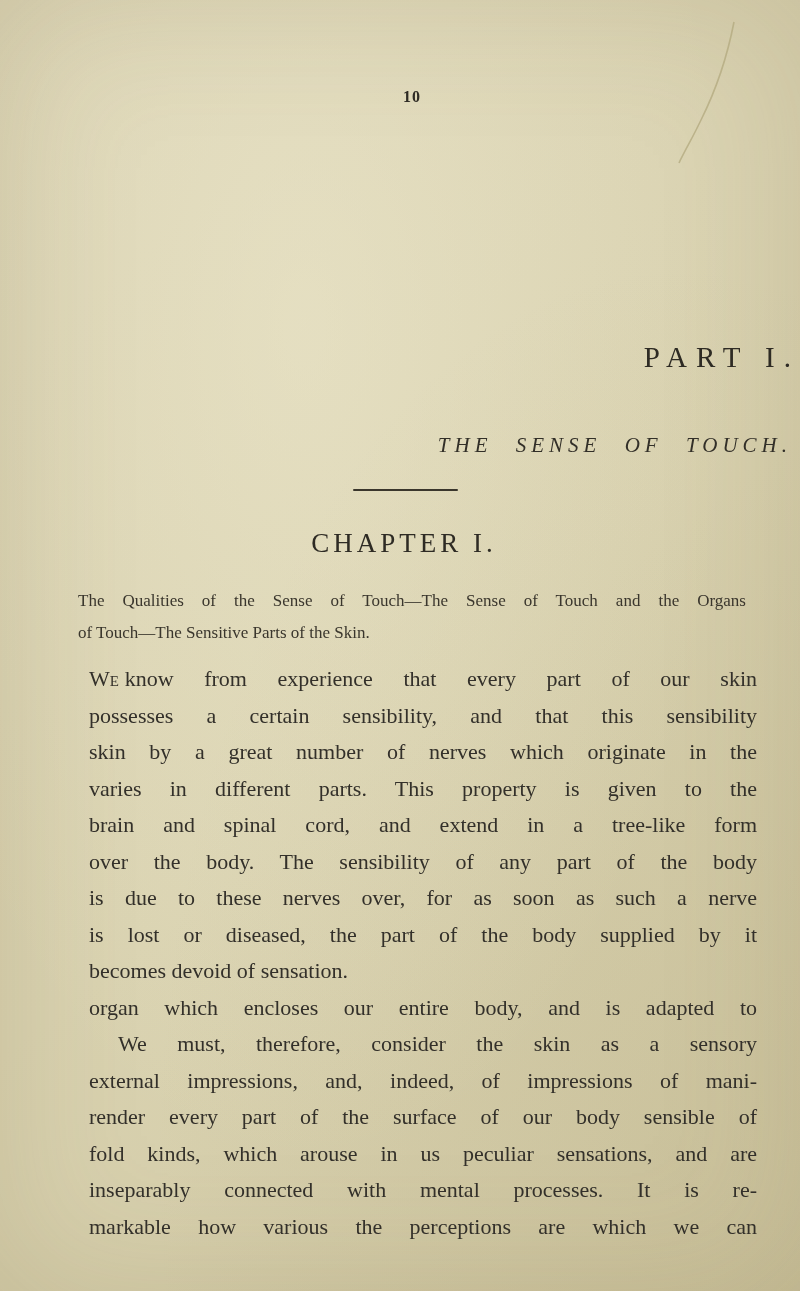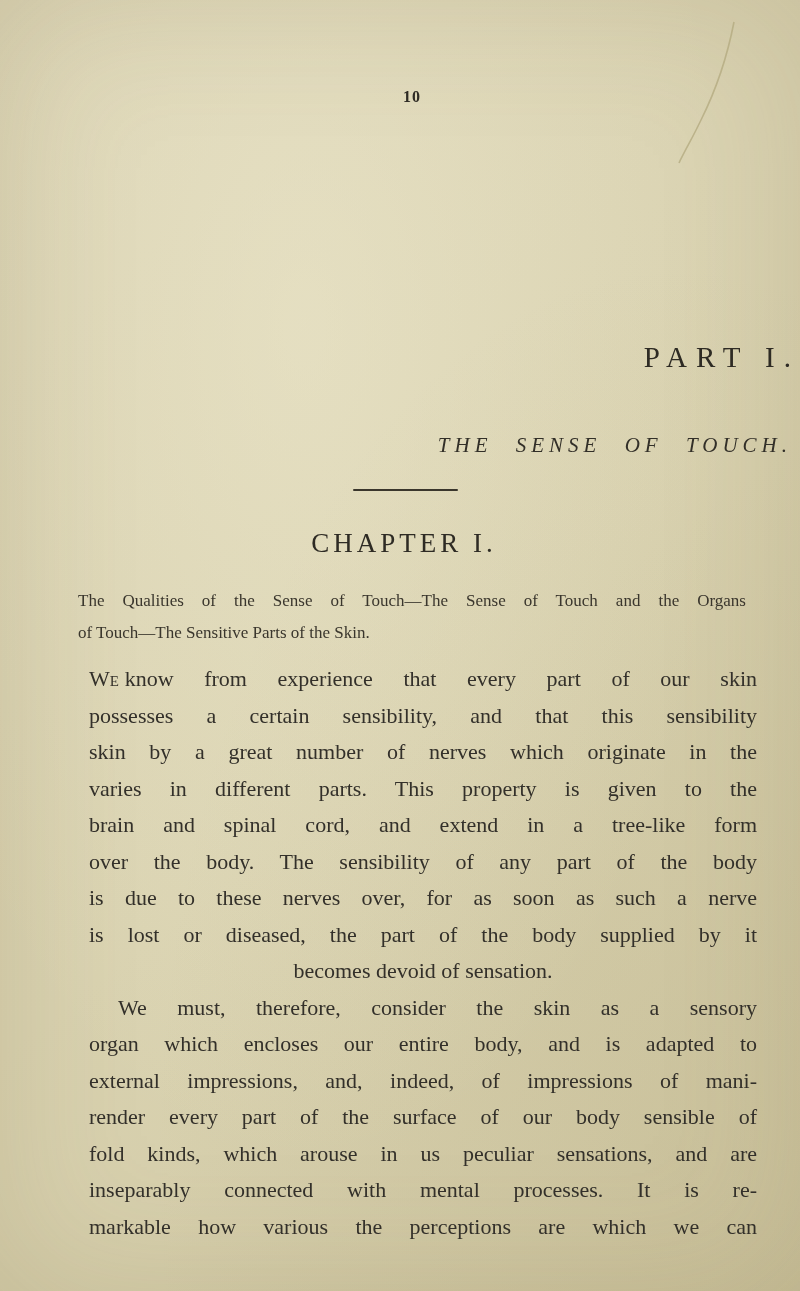--- a/index.html
+++ b/index.html
@@ -74,21 +74,21 @@
     font-size: 22px;
     line-height: 36.5px;
     color: #33302a;
   }
   .line { white-space: normal; }
   .line.j {
     text-align: justify;
     text-align-last: justify;
     text-justify: inter-word;
   }
-  .line.pend { text-align: center; }
+  .line.pend { text-align: left; }
   .line.indent { padding-left: 29px; }
   .sc { font-variant: small-caps; margin-right: 0.26em; }
   .crease-svg { top: 0; left: 0; pointer-events: none; }
 </style>
 </head>
 <body>
 
 <div class="scan-page">
 
   <svg class="abs crease-svg" width="800" height="1291" viewBox="0 0 800 1291">
@@ -113,22 +113,22 @@
   <div class="abs body-text">
     <div class="line j"><span class="sc">We</span><span>know from experience that every part of our skin</span></div>
     <div class="line j">possesses a certain sensibility, and that this sensibility</div>
     <div class="line j">skin by a great number of nerves which originate in the</div>
     <div class="line j">varies in different parts. This property is given to the</div>
     <div class="line j">brain and spinal cord, and extend in a tree-like form</div>
     <div class="line j">over the body. The sensibility of any part of the body</div>
     <div class="line j">is due to these nerves over, for as soon as such a nerve</div>
     <div class="line j">is lost or diseased, the part of the body supplied by it</div>
     <div class="line pend">becomes devoid of sensation.</div>
+    <div class="line j">organ which encloses our entire body, and is adapted to</div>
     <div class="line j indent">We must, therefore, consider the skin as a sensory</div>
-    <div class="line j">organ which encloses our entire body, and is adapted to</div>
     <div class="line j">external impressions, and, indeed, of impressions of mani-</div>
     <div class="line j">render every part of the surface of our body sensible of</div>
     <div class="line j">fold kinds, which arouse in us peculiar sensations, and are</div>
     <div class="line j">inseparably connected with mental processes. It is re-</div>
     <div class="line j">markable how various the perceptions are which we can</div>
   </div>
 
 </div>
 
 </body></html>

